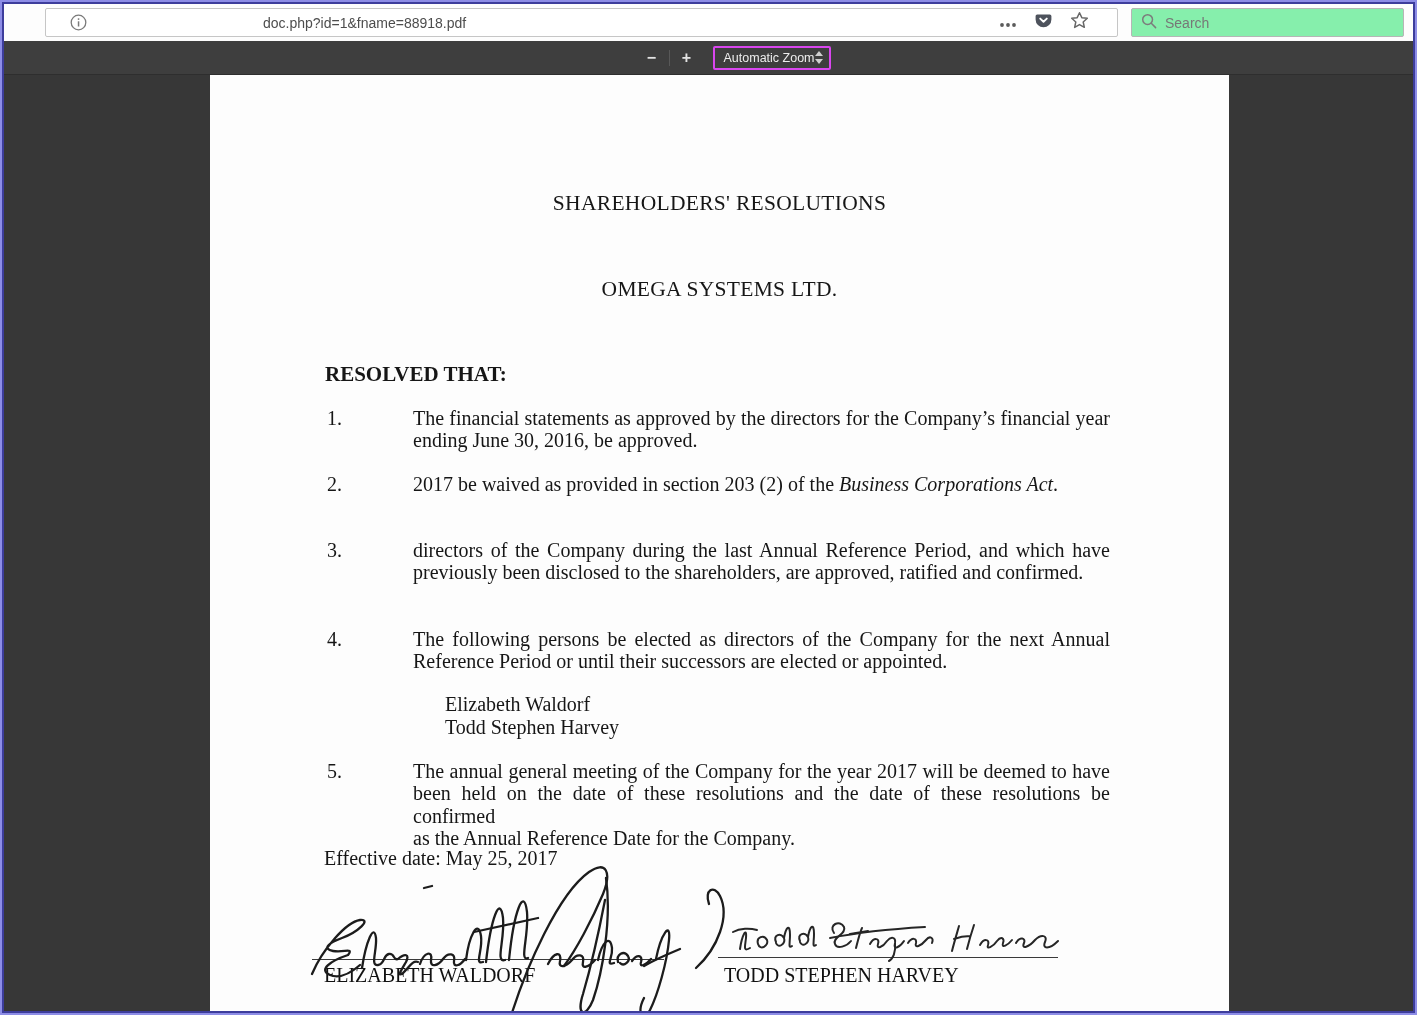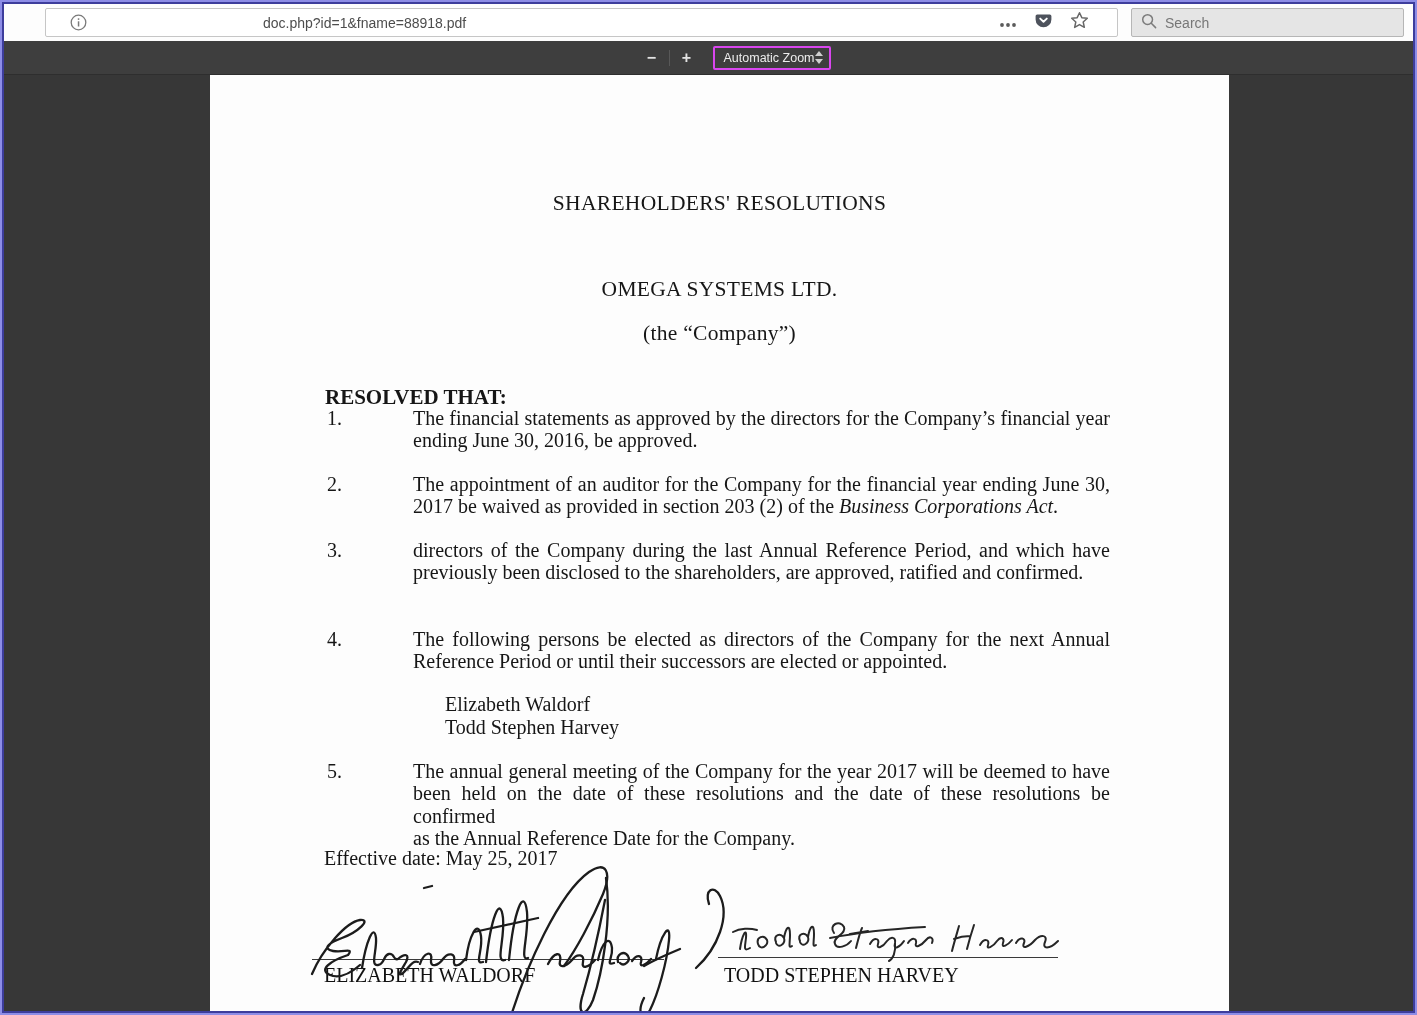--- a/index.html
+++ b/index.html
@@ -10,21 +10,21 @@
 
   
   .browser-bar{height:37px;flex:none;background:#fdfdfd;display:flex;align-items:center;
                padding:0 9px 0 41px;box-sizing:border-box;}
   .url-bar{flex:none;width:1073px;height:29px;background:#fff;border:1px solid #c6c6c6;border-radius:2px;
            box-sizing:border-box;display:flex;align-items:center;padding:0 24px;}
   .info-ic{flex:none;display:flex;align-items:center;}
   .url-text{margin-left:176px;font-size:14px;color:#4d4d4d;white-space:nowrap;}
   .url-spacer{flex:1;}
   .urlbar-icons{display:flex;align-items:center;gap:17px;margin-right:4px;}
-  .search-field{margin-left:13px;flex:none;width:273px;height:29px;background:#e5e5e5;border:1px solid #b6b6b6;
+  .search-field{margin-left:13px;flex:none;width:273px;height:29px;background:#86efac;border:1px solid #b6b6b6;
                 border-radius:2px;box-sizing:border-box;display:flex;align-items:center;gap:8px;padding:0 9px;}
   .search-text{font-size:14px;color:#777;}
 
   
   .pdf-bar{height:33px;flex:none;background:#3e3e3e;border-bottom:1px solid #2e2e2e;
            display:flex;align-items:center;justify-content:center;}
   .pdf-controls{display:flex;align-items:center;transform:translateX(26px);}
   .zoom-btn{width:26px;text-align:center;color:#e3e3e3;font-size:16px;font-weight:bold;cursor:default;line-height:33px;}
   .vsep{width:1px;height:16px;background:#585858;margin:0 4px;}
   .zoom-select{margin-left:13px;width:118px;height:24px;box-sizing:border-box;border:2px solid #d946ef;border-radius:2px;
@@ -34,21 +34,21 @@
   .spin i{display:block;width:0;height:0;border-left:4px solid transparent;border-right:4px solid transparent;}
   .spin .up{border-bottom:5px solid #cfcfcf;}
   .spin .down{border-top:5px solid #cfcfcf;}
 
   
   .viewer{flex:1;position:relative;background:#373737;overflow:hidden;}
   .page{position:absolute;left:206px;top:0;bottom:0;width:1019px;background:#fdfdfd;
         font-family:"Liberation Serif", serif;color:#161616;}
   .abs{position:absolute;}
   .title-line{left:0;width:100%;text-align:center;font-weight:normal;font-size:21.5px;letter-spacing:.3px;}
-  .resolved{left:115px;font-weight:bold;font-size:21px;margin-top:23px;}
+  .resolved{left:115px;font-weight:bold;font-size:21px;}
   .res-item{left:117px;width:786px;font-size:20px;line-height:22.4px;}
   .res-num{position:absolute;left:0;top:0;}
   .res-text{margin-left:60px;width:723px;}
   .jline{text-align:justify;text-align-last:justify;margin-left:26px;}
   .jline.last{text-align-last:left;}
   .director-names{left:235px;font-size:20px;line-height:23px;}
   .effective{left:114px;font-size:20px;}
   .sig-line{border-top:1.6px solid #3a3a3a;height:0;}
   .sig-printed{font-size:20px;color:#111;white-space:nowrap;}
   .sig-svg{overflow:visible;}
@@ -115,36 +115,34 @@
             </span>
       </span>
     </div>
   </div>
 
   <div class="viewer">
     <div class="page">
 
       <div class="abs title-line" style="top:116px">SHAREHOLDERS' RESOLUTIONS</div>
       <div class="abs title-line" style="top:202px">OMEGA SYSTEMS LTD.</div>
-      <div class="abs title-line" style="top:246px">(the “Company”)</div>
 
       <div class="abs resolved" style="top:287px">RESOLVED THAT:</div>
 
       <div class="abs res-item" style="top:332px">
         <span class="res-num">1.</span>
         <div class="res-text">
           <div class="jline">The financial statements as approved by the directors for the Company’s financial year</div>
           <div class="jline last">ending June 30, 2016, be approved.</div>
         </div>
       </div>
 
       <div class="abs res-item" style="top:398px">
         <span class="res-num">2.</span>
         <div class="res-text">
-          <div class="jline">The appointment of an auditor for the Company for the financial year ending June 30,</div>
           <div class="jline last"><span>2017 be waived as provided in section 203 (2) of the </span><i>Business Corporations Act</i><span>.</span></div>
         </div>
       </div>
 
       <div class="abs res-item" style="top:464px">
         <span class="res-num">3.</span>
         <div class="res-text">
           <div class="jline">directors of the Company during the last Annual Reference Period, and which have</div>
           <div class="jline last">previously been disclosed to the shareholders, are approved, ratified and confirmed.</div>
         </div>

